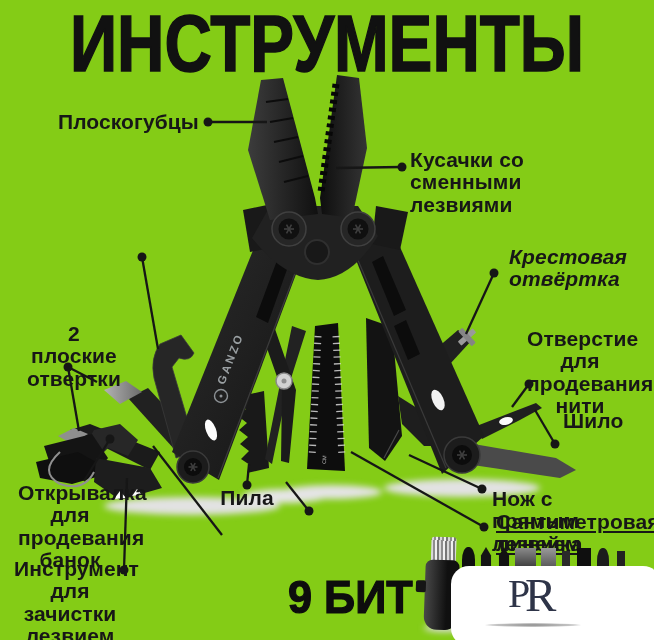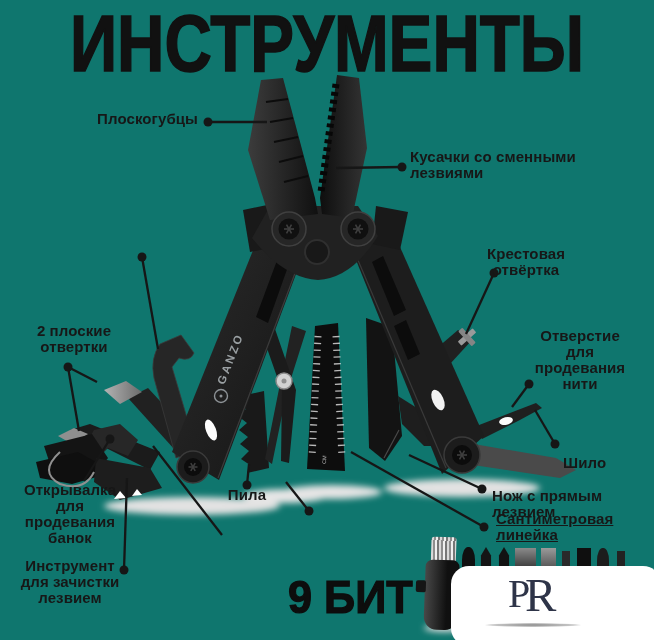--- a/index.html
+++ b/index.html
@@ -1,23 +1,23 @@
 <!DOCTYPE html>
 <html><head>
 <meta charset="utf-8">
 <style>
   html,body{margin:0;padding:0;background:#ffffff;}
-  .canvas{position:relative;width:654px;height:640px;background:#0f766e;overflow:hidden;
+  .canvas{position:relative;width:654px;height:640px;background:#84cc16;overflow:hidden;
           font-family:"Liberation Sans",sans-serif;color:#141414;}
   .title{position:absolute;top:4px;left:0;width:654px;margin:0;text-align:center;
          font-size:80px;line-height:1;font-weight:700;color:#111;
          transform:scaleX(0.82);transform-origin:50% 0;
          -webkit-text-stroke:1.5px #111;letter-spacing:0px;white-space:nowrap;}
   .art{position:absolute;left:0;top:0;width:654px;height:640px;}
-  .lb{position:absolute;font-size:15px;line-height:1.06;font-weight:700;
+  .lb{position:absolute;font-size:21px;line-height:1.06;font-weight:700;
       color:#171717;letter-spacing:.1px;}
   .c{text-align:center;} .r{text-align:right;}
   .nine-bits{position:absolute;left:288px;top:570px;width:150px;font-size:46px;
              font-weight:700;color:#0d0d0d;transform:scaleX(.94);transform-origin:0 0;
              -webkit-text-stroke:1.2px #0d0d0d;white-space:nowrap;}
   .bits-row{position:absolute;left:0;top:0;width:654px;height:0;}
   .bit{position:absolute;display:block;}
   .bit-dome{border-radius:46% 46% 6% 6% / 62% 62% 6% 6%;}
   .bit-point{clip-path:polygon(50% 0,86% 40%,86% 100%,14% 100%,14% 40%);}
   .bit-holder{position:absolute;left:425px;top:537px;width:36px;height:93px;transform:rotate(2deg);}
@@ -220,24 +220,24 @@
       <circle cx="484" cy="527" r="4.5"></circle>
         <circle cx="110" cy="439" r="4.5"></circle>
       <circle cx="124" cy="570" r="4.5"></circle>
         <circle cx="247" cy="485" r="4.5"></circle>
       <circle cx="309" cy="511" r="4.5"></circle>
     </g>
   </svg>
 
   <div class="lb r" style="left:58px;top:111px;width:140px;">Плоскогубцы</div>
   <div class="lb" style="left:410px;top:149px;width:205px;">Кусачки со сменными лезвиями</div>
-  <div class="lb c" style="left:473px;top:246px;width:106px;">Крестовая отвёртка</div>
+  <div class="lb c" style="left:509px;top:246px;width:106px;font-style:italic;">Крестовая отвёртка</div>
   <div class="lb c" style="left:24px;top:323px;width:100px;">2 плоские отвертки</div>
   <div class="lb c" style="left:511px;top:328px;width:106px;margin-left:16px;">Отверстие для продевания нити</div>
-  <div class="lb" style="left:563px;top:455px;width:60px;">Шило</div>
+  <div class="lb" style="left:563px;top:410px;width:60px;">Шило</div>
   <div class="lb" style="left:492px;top:488px;width:120px;">Нож с прямым лезвием</div>
   <div class="lb" style="left:496px;top:511px;width:134px;text-decoration:underline;">Сантиметровая линейка</div>
   <div class="lb c" style="left:18px;top:482px;width:104px;">Открывалка для продевания банок</div>
   <div class="lb c" style="left:14px;top:558px;width:112px;">Инструмент для зачистки лезвием</div>
   <div class="lb c" style="left:217px;top:487px;width:60px;">Пила</div>
 
   <div class="nine-bits">9 БИТ</div>
 
   <div class="bit-holder">
     <span class="bh-chrome"></span>

